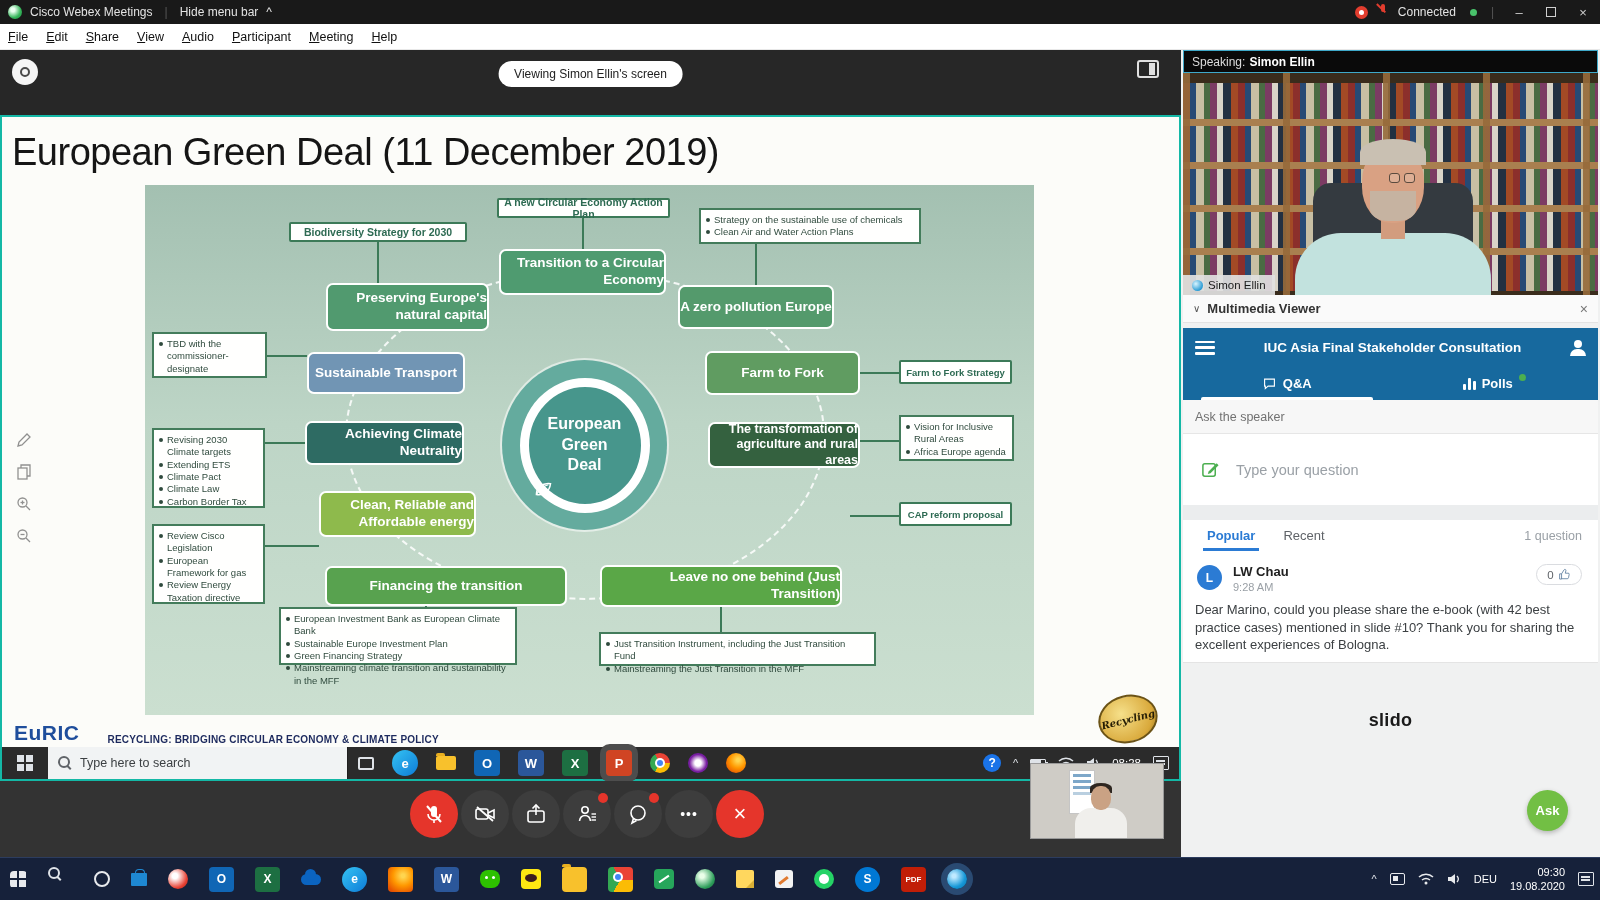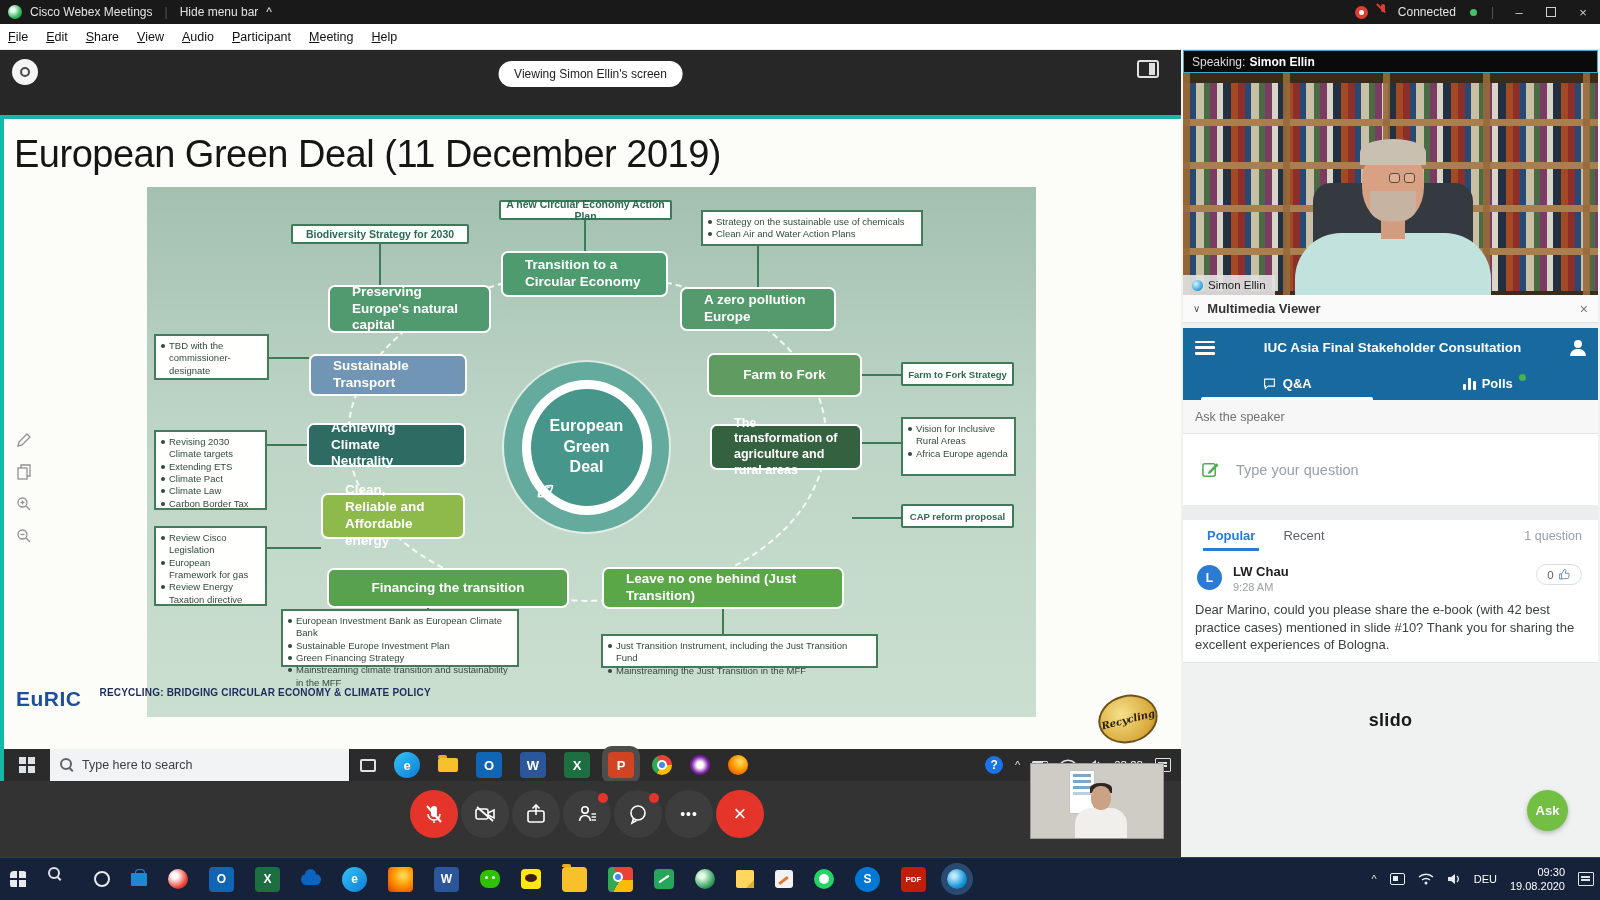--- a/index.html
+++ b/index.html
@@ -39,54 +39,54 @@
   .target-btn{position:absolute;left:12px;top:9px;width:26px;height:26px;border-radius:50%;
     background:#f5f5f5;display:flex;align-items:center;justify-content:center;}
   .target-btn i{width:10px;height:10px;border:2px solid #4a4a4a;border-radius:50%;display:block;}
   .viewing-pill{position:absolute;left:50%;transform:translateX(-50%);top:11px;background:#fff;
     border-radius:14px;padding:6px 16px;font-size:12px;color:#222;white-space:nowrap;}
   .layout-btn{position:absolute;right:22px;top:10px;width:22px;height:18px;border:2px solid #e0e0e0;
     border-radius:3px;}
   .layout-btn::after{content:"";position:absolute;right:2px;top:1px;width:6px;height:12px;background:#e0e0e0;}
 
   .shared-region{position:absolute;left:0;top:65px;width:1181px;height:666px;
-    border:4px solid #14b8a6;background:#fcfcf9;}
+    border:2px solid #14b8a6;background:#fcfcf9;}
   .slide{position:absolute;left:0;top:0;width:1177px;height:630px;background:#fcfcf9;overflow:hidden;}
   .slide-title{position:absolute;left:10px;top:14px;font-size:38px;color:#151515;letter-spacing:-0.5px;}
 
   
   .diagram{position:absolute;left:143px;top:68px;width:889px;height:530px;
     background:linear-gradient(180deg,#a3c0b1 0%,#bdd5c6 45%,#cbdfd0 100%);}
   .dring{position:absolute;left:200px;top:85px;width:480px;height:330px;border:2px dashed rgba(255,255,255,.85);
     border-radius:50%;z-index:1;}
   .conn{position:absolute;background:#3c7a58;z-index:1;}
   .gnode{position:absolute;z-index:2;border:2px solid #fff;border-radius:7px;color:#fff;
-    display:flex;align-items:center;justify-content:center;text-align:left;
-    font-size:13.5px;font-weight:600;line-height:1.25;padding:2px 22px;}
+    display:flex;align-items:center;justify-content:center;text-align:right;
+    font-size:13.5px;font-weight:600;line-height:1.25;padding:2px 0;}
   .wlabel{position:absolute;z-index:2;background:#fffffe;border:2px solid #3c7a58;border-radius:2px;
     color:#2d6a52;font-size:10.5px;font-weight:600;display:flex;align-items:center;justify-content:center;
     text-align:center;padding:1px 3px;}
   .bbox{position:absolute;z-index:2;background:#fffffe;border:2px solid #437c5b;color:#2f4a3d;
     font-size:9.5px;padding:4px 5px;line-height:1.3;}
   .bl{display:flex;gap:4px;align-items:flex-start;}
   .bdot{width:4px;height:4px;border-radius:50%;background:#2f4a3d;margin-top:4px;flex:none;}
   .center-circle{position:absolute;left:357px;top:175px;width:165px;height:170px;border-radius:50%;
     background:#64ab9e;display:flex;align-items:center;justify-content:center;z-index:2;
     box-shadow:0 0 0 2px rgba(255,255,255,.55);}
   .center-inner{width:130px;height:135px;border-radius:50%;background:#47968c;border:9px solid #fff;
     display:flex;flex-direction:column;align-items:center;justify-content:center;position:relative;}
   .center-inner div{color:#fff;font-size:16px;font-weight:700;line-height:1.3;}
   .leaf{position:absolute;left:2px;bottom:4px;}
 
   
   .annot-bar{position:absolute;left:14px;top:380px;display:flex;flex-direction:column;gap:12px;z-index:5;}
   .annot-btn{width:20px;height:20px;display:flex;align-items:center;justify-content:center;opacity:.75;}
 
   
-  .euric{position:absolute;left:12px;top:568px;display:flex;align-items:flex-start;}
+  .euric{position:absolute;left:12px;top:604px;display:flex;align-items:flex-end;gap:10px;}
   .euric-logo{font-size:21px;font-weight:700;color:#1f4e9c;letter-spacing:.5px;position:relative;padding-right:18px;}
   .euric-tagline{font-size:10px;font-weight:700;color:#1d2a5e;letter-spacing:.2px;}
   .recycle-badge{position:absolute;left:1098px;top:645px;width:60px;height:48px;border-radius:50%;
     background:radial-gradient(circle at 40% 35%,#f6e08a,#d9a93b 70%,#8a6a1e);border:2px solid #6b5317;
     display:flex;align-items:center;justify-content:center;transform:rotate(-14deg);z-index:6;
     font-family:"DejaVu Serif",serif;font-style:italic;font-size:10px;color:#241c05;font-weight:700;}
 
   
   .shared-taskbar{position:absolute;left:0;top:630px;width:1177px;height:32px;background:#2b2b2b;
     display:flex;align-items:center;}
@@ -370,21 +370,21 @@
             </div>
             <div class="bl">
               <span class="bdot"></span>
               <span>Climate Law</span>
             </div>
             <div class="bl">
               <span class="bdot"></span>
               <span>Carbon Border Tax</span>
             </div>
           </div>
-        <div class="bbox" style="left:754px;top:230px;width:115px;height:59px">
+        <div class="bbox" style="left:754px;top:230px;width:115px;height:46px">
 
         <div class="bl">
               <span class="bdot"></span>
               <span>Vision for Inclusive Rural Areas</span>
             </div>
             <div class="bl">
               <span class="bdot"></span>
               <span>Africa Europe agenda</span>
             </div>
           </div>
@@ -434,21 +434,21 @@
             </div>
           </div>
 
         <div class="gnode" style="left:354px;top:64px;width:167px;height:46px;background:#4f9b70">Transition to a Circular Economy</div>
         <div class="gnode" style="left:181px;top:98px;width:163px;height:48px;background:#519a6f">Preserving Europe's natural capital</div>
         <div class="gnode" style="left:533px;top:100px;width:156px;height:44px;background:#549a6c">A zero pollution Europe</div>
         <div class="gnode" style="left:162px;top:167px;width:158px;height:42px;background:#7195b4">Sustainable Transport</div>
         <div class="gnode" style="left:560px;top:166px;width:155px;height:44px;background:#609c61">Farm to Fork</div>
         <div class="gnode" style="left:160px;top:236px;width:159px;height:44px;background:#2e6b63">Achieving Climate Neutrality</div>
         <div class="gnode" style="left:563px;top:237px;width:152px;height:46px;background:#34613f;font-size:12.5px">The transformation of agriculture and rural areas</div>
-        <div class="gnode" style="left:174px;top:306px;width:144px;height:46px;background:#8eba4c">Clean, Reliable and Affordable energy</div>
+        <div class="gnode" style="left:174px;top:306px;width:157px;height:46px;background:#8eba4c">Clean, Reliable and Affordable energy</div>
         <div class="gnode" style="left:180px;top:381px;width:242px;height:40px;background:#58a24f">Financing the transition</div>
         <div class="gnode" style="left:455px;top:380px;width:242px;height:42px;background:#5aa747">Leave no one behind (Just Transition)</div>
 
         <div class="center-circle">
           <div class="center-inner">
             <svg class="leaf" width="26" height="26" viewBox="0 0 24 24">
                 <path d="M5 19c6 1 12-2 13-10-8-1-13 4-13 10z" stroke="#fff" fill="none" stroke-width="1.4"></path>
                 <path d="M5 19c3-5 7-8 11-9" stroke="#fff" fill="none" stroke-width="1"></path>
               </svg>
 

